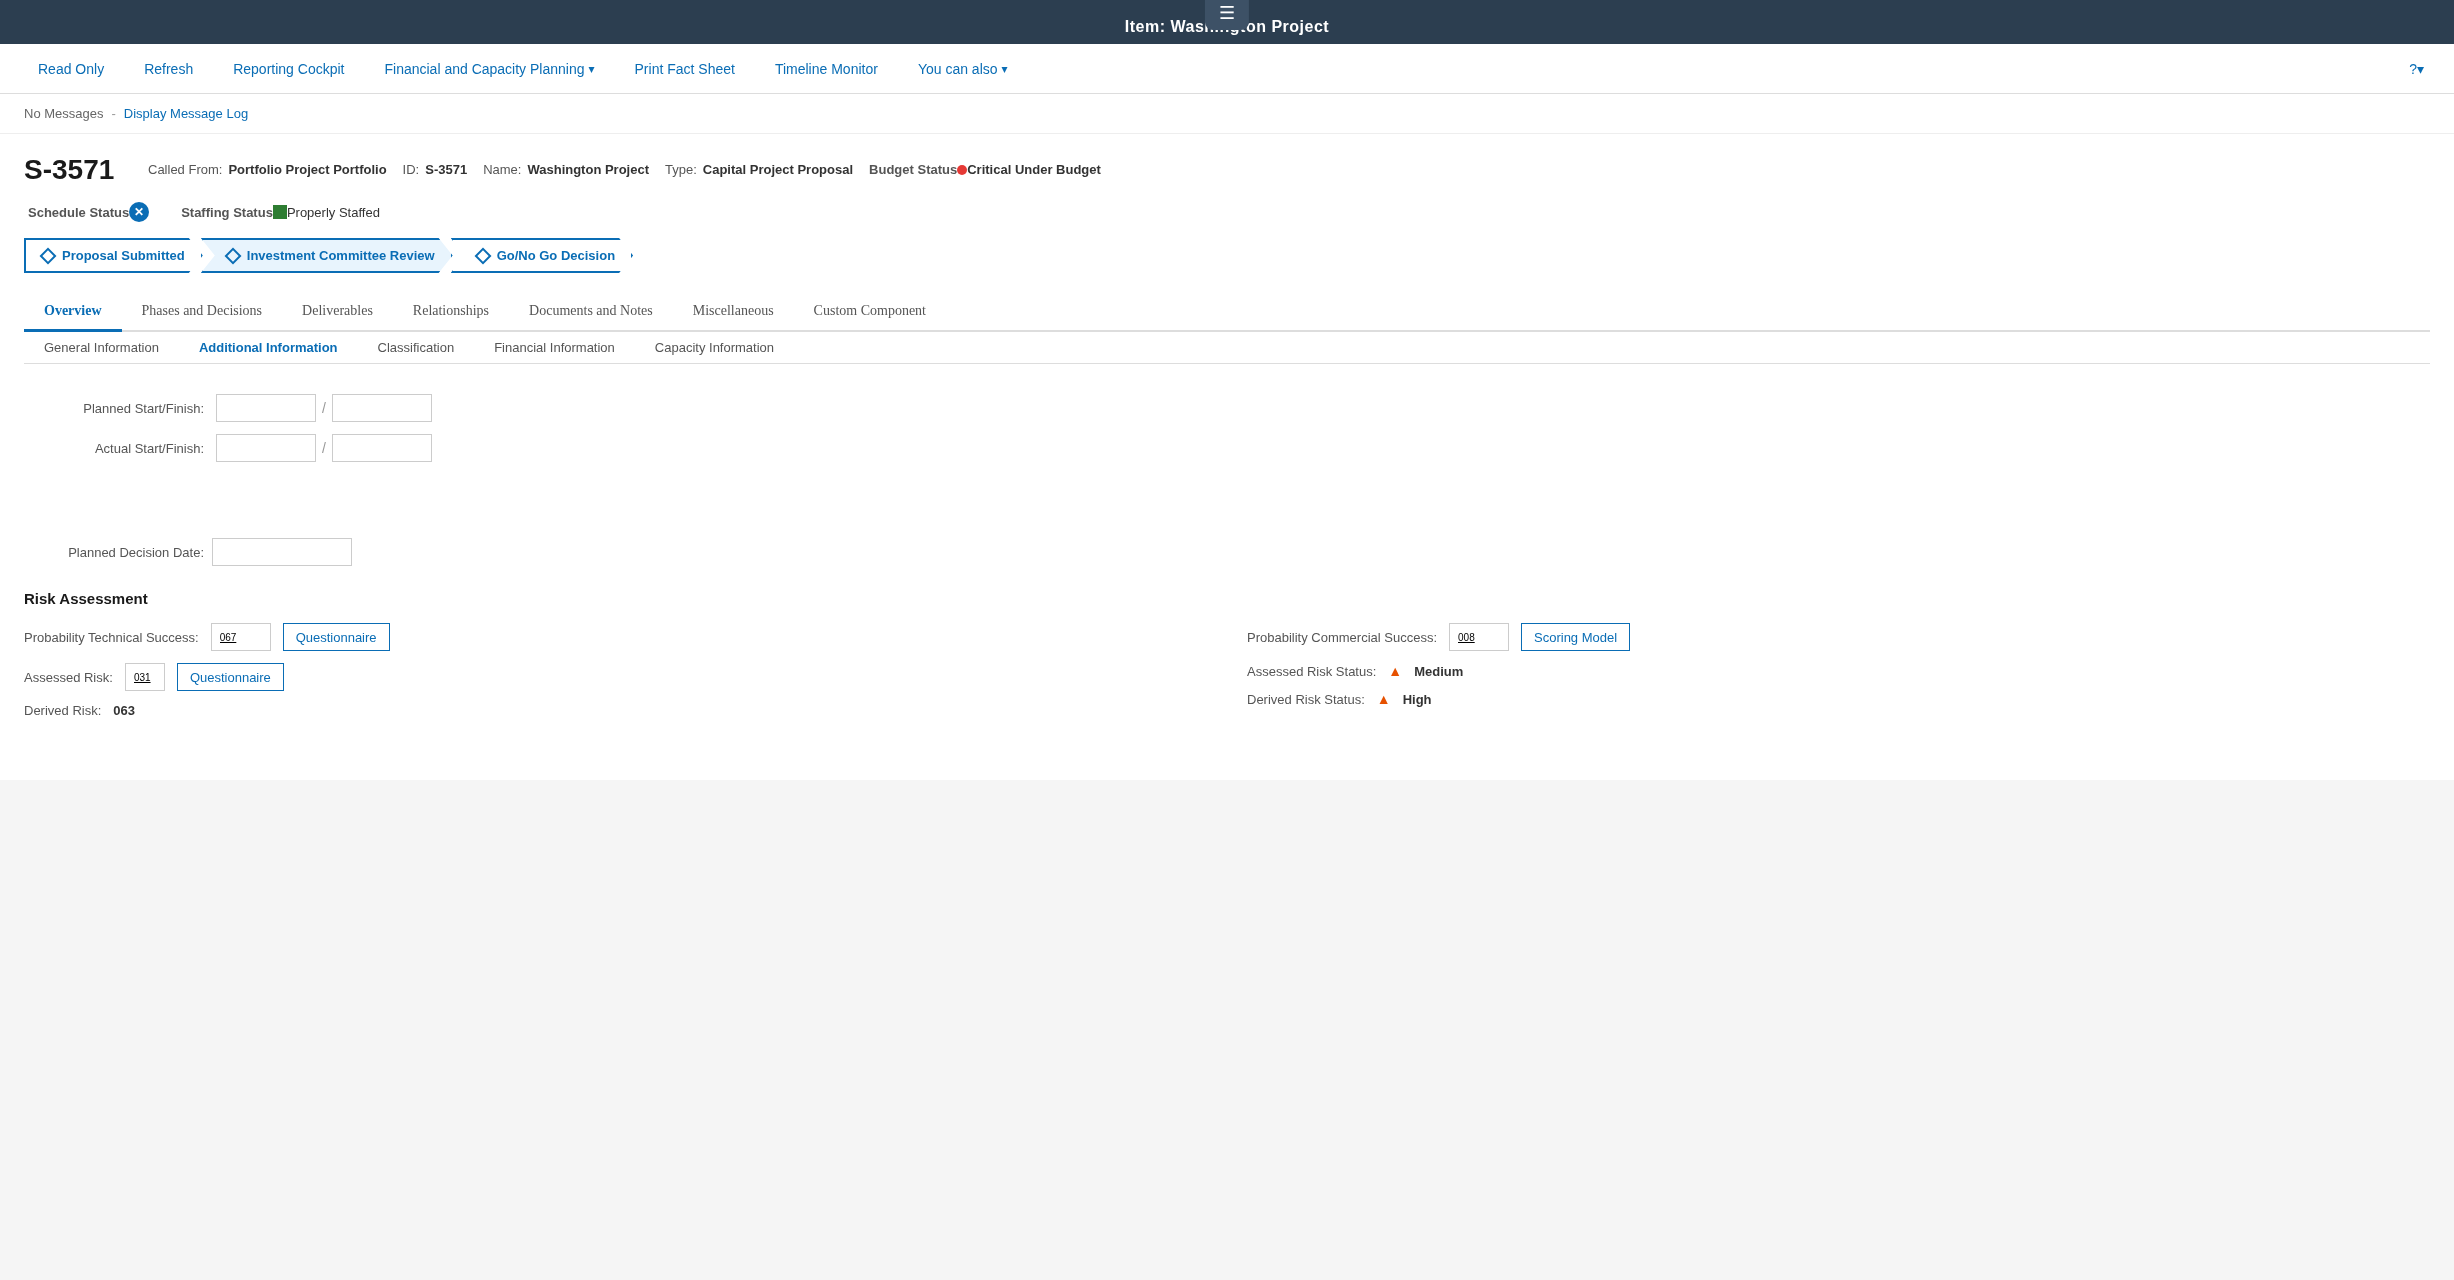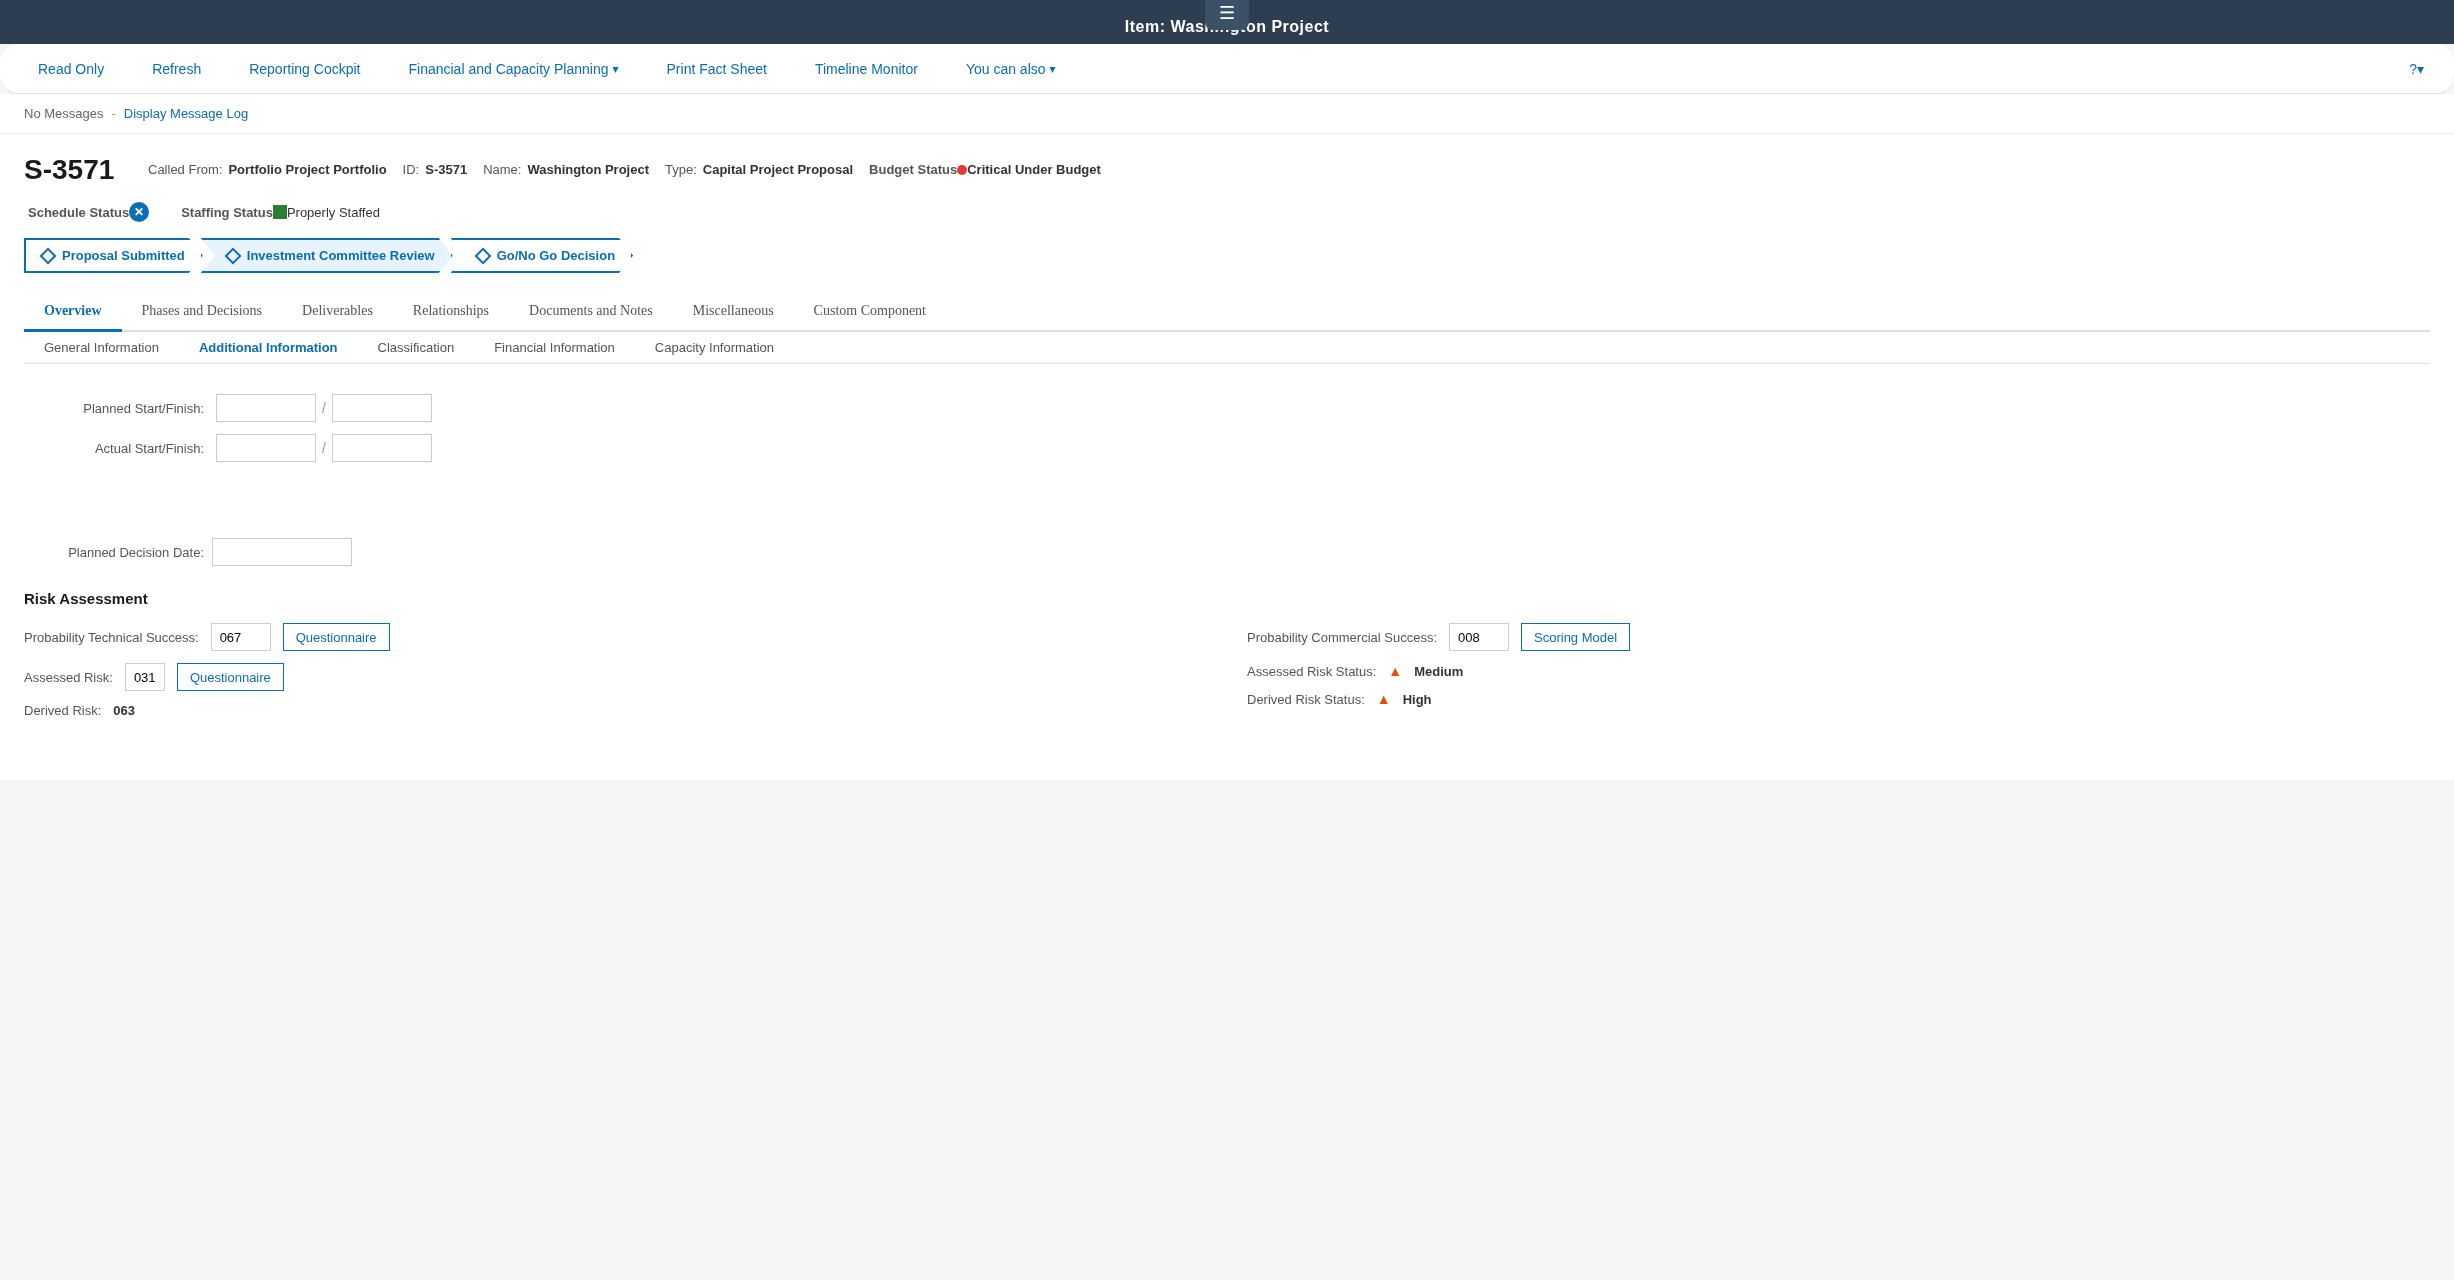--- a/index.html
+++ b/index.html
@@ -41,22 +41,21 @@
     }
 
     
     .nav-bar {
       background: #fff;
       border-bottom: 1px solid #ddd;
       display: flex;
       align-items: center;
       padding: 0 20px;
       min-height: 50px;
-      gap: 12px;
-      border-radius: 18px;
+      gap: 4px;
     }
     .nav-item {
       padding: 14px 18px;
       color: #0a6db5;
       cursor: pointer;
       font-size: 14px;
       white-space: nowrap;
       display: flex;
       align-items: center;
       gap: 4px;
@@ -284,24 +283,25 @@
     }
     .form-label {
       color: #555;
       font-size: 13px;
       min-width: 180px;
       text-align: right;
     }
     .form-input {
       border: 1px solid #ccc;
       padding: 4px 8px;
-      font-size: 13px;
+      font-size: 10px;
       width: 100px;
       height: 28px;
       background: #fff;
+      text-decoration: underline;
     }
     .form-input-wide {
       width: 140px;
     }
     .date-pair {
       display: flex;
       gap: 2px;
       align-items: center;
     }
     .date-sep {

